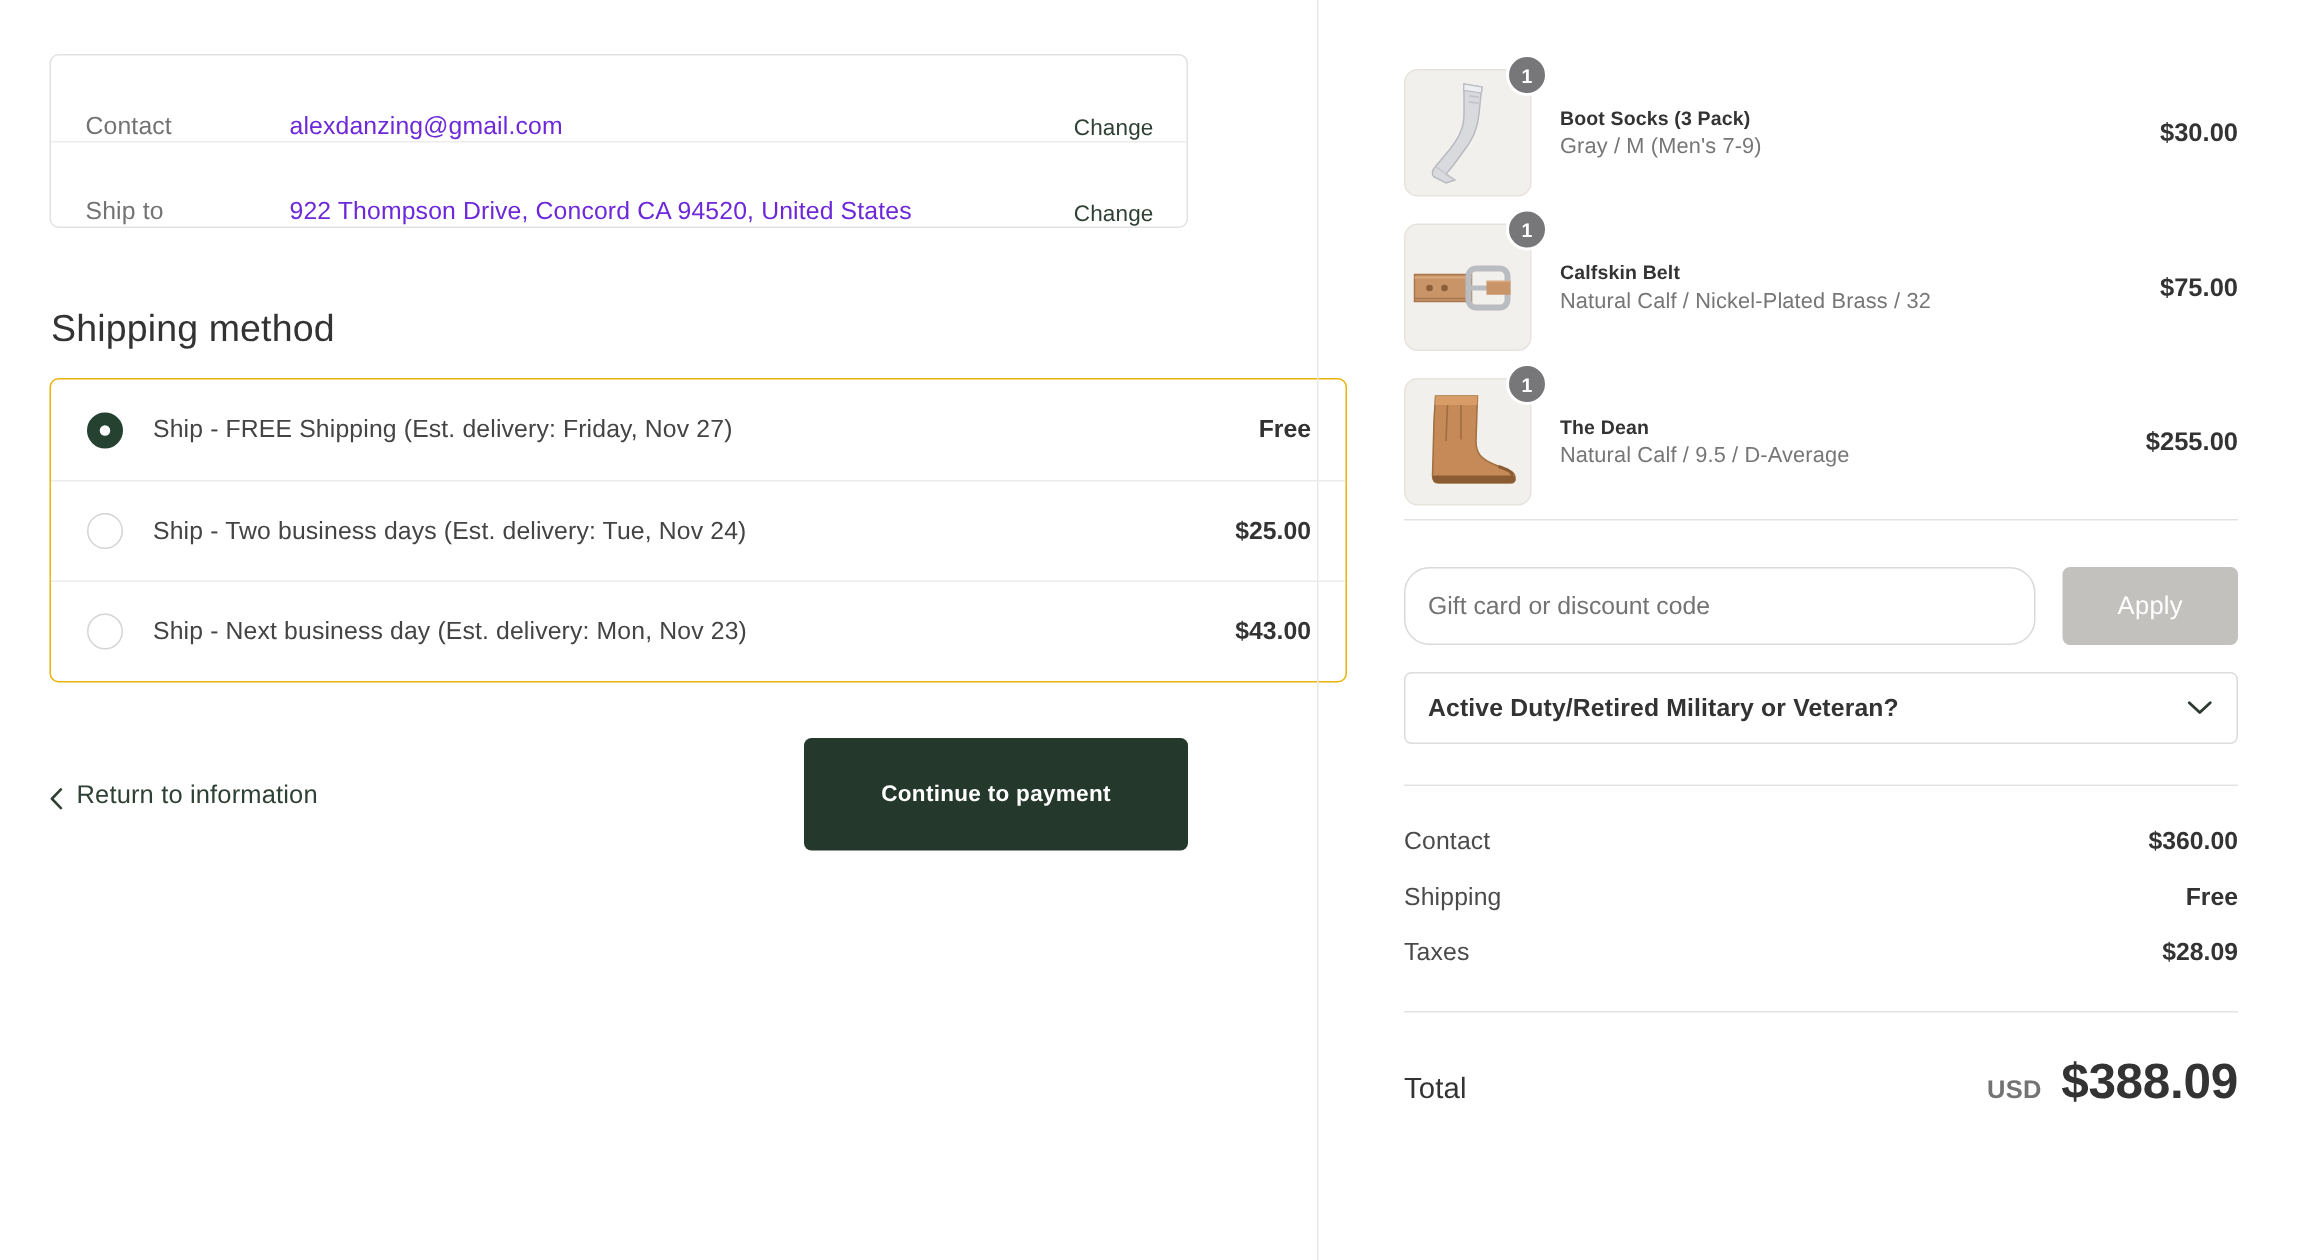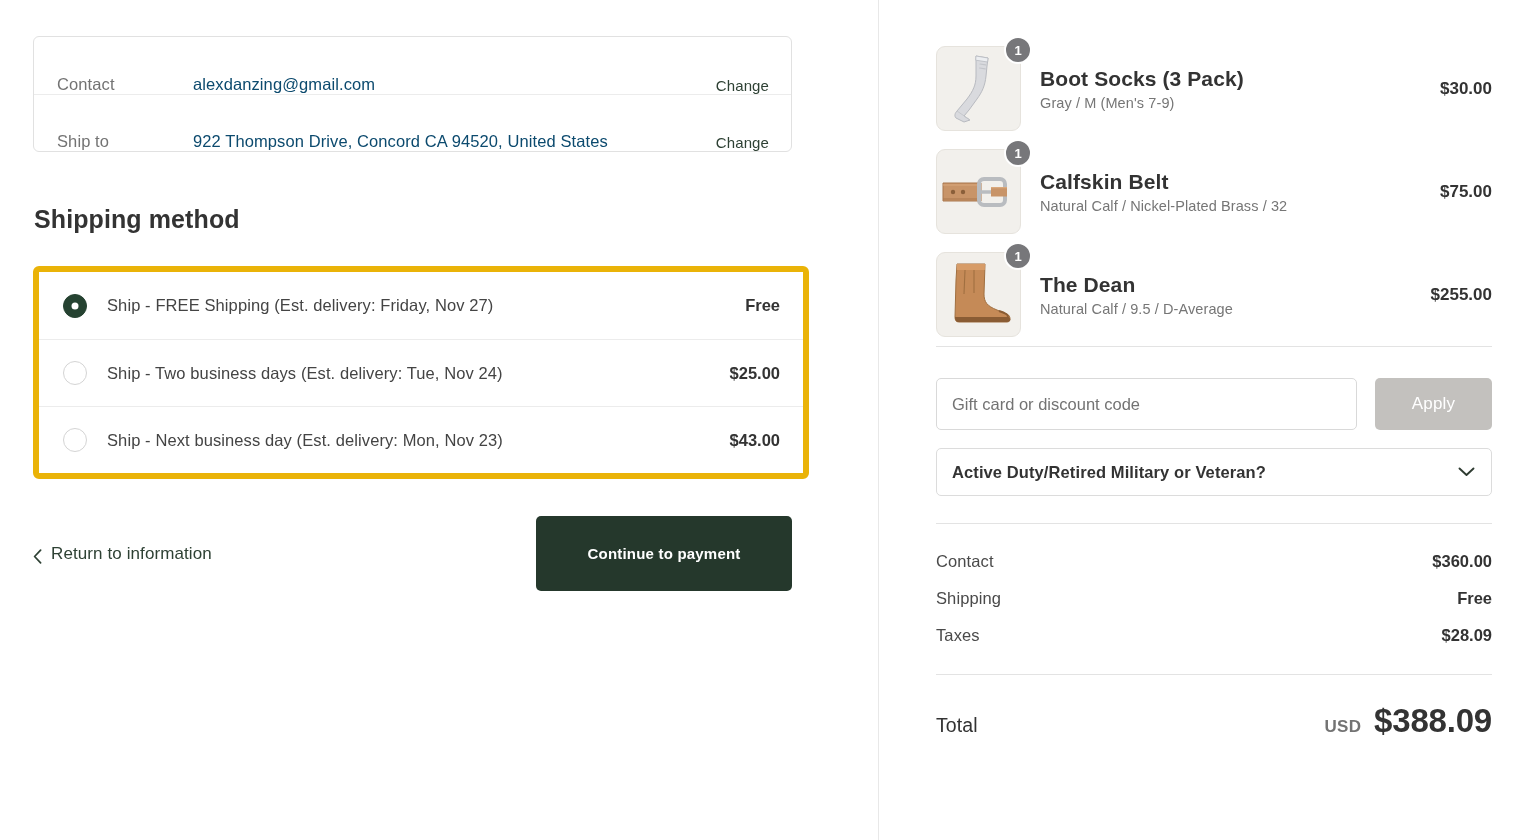--- a/index.html
+++ b/index.html
@@ -48,43 +48,43 @@
   .summary-label {
     width: 136px;
     flex: none;
     font-size: 16.5px;
     color: #737373;
     letter-spacing: .1px;
   }
   .summary-value {
     flex: 1;
     font-size: 16.5px;
-    color: #0c4a6e;
+    color: #6d28d9;
     letter-spacing: .1px;
   }
   .change-link {
     font-size: 15px;
     color: #2e4134;
     text-decoration: none;
     letter-spacing: .1px;
     cursor: pointer;
     white-space: nowrap;
   }
 
   .section-title {
-    margin: 53px 0 32px 1px;
+    margin: 53px 0 18px 1px;
     font-size: 25px;
-    font-weight: 700;
+    font-weight: 400;
     color: #333333;
     letter-spacing: .1px;
   }
 
   .ship-box {
-    width: 776px;
-    border: 6px solid #eab308;
+    width: 865px;
+    border: 1px solid #eab308;
     border-radius: 6px;
     overflow: hidden;
     background: #fff;
   }
 
   .ship-row {
     display: flex;
     align-items: center;
     height: 67px;
     padding: 0 23px 0 24px;
@@ -218,21 +218,21 @@
     font-size: 13px;
     font-weight: bold;
     display: flex;
     align-items: center;
     justify-content: center;
     line-height: 1;
   }
 
   .item-info { flex: 1; min-width: 0; }
   .item-title {
-    font-size: 21px;
+    font-size: 13px;
     font-weight: bold;
     color: #333333;
     letter-spacing: .1px;
     margin-bottom: 4px;
   }
   .item-variant {
     font-size: 14.5px;
     color: #767676;
     letter-spacing: .1px;
   }
@@ -252,21 +252,21 @@
 
   .discount-area {
     display: flex;
     gap: 18px;
     margin-top: 31px;
   }
   .discount-input {
     flex: 1;
     height: 52px;
     border: 1px solid #d9d9d9;
-    border-radius: 5px;
+    border-radius: 17px;
     padding: 0 15px;
     font-size: 16.5px;
     font-family: "Liberation Sans", sans-serif;
     color: #333333;
     background: #fff;
     outline: none;
   }
   .discount-input::placeholder { color: #737373; }
 
   .apply-btn {

